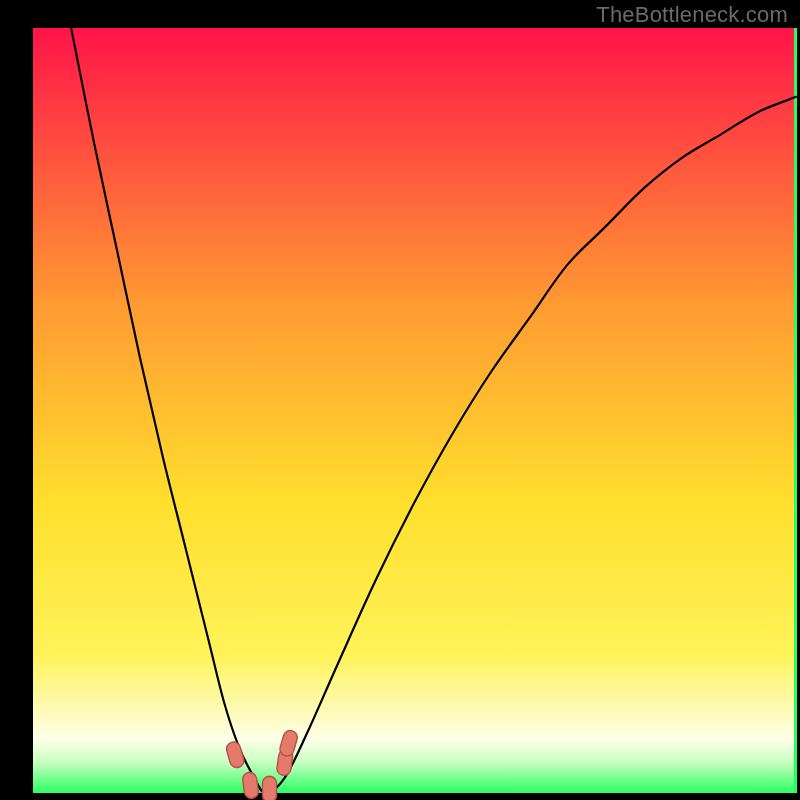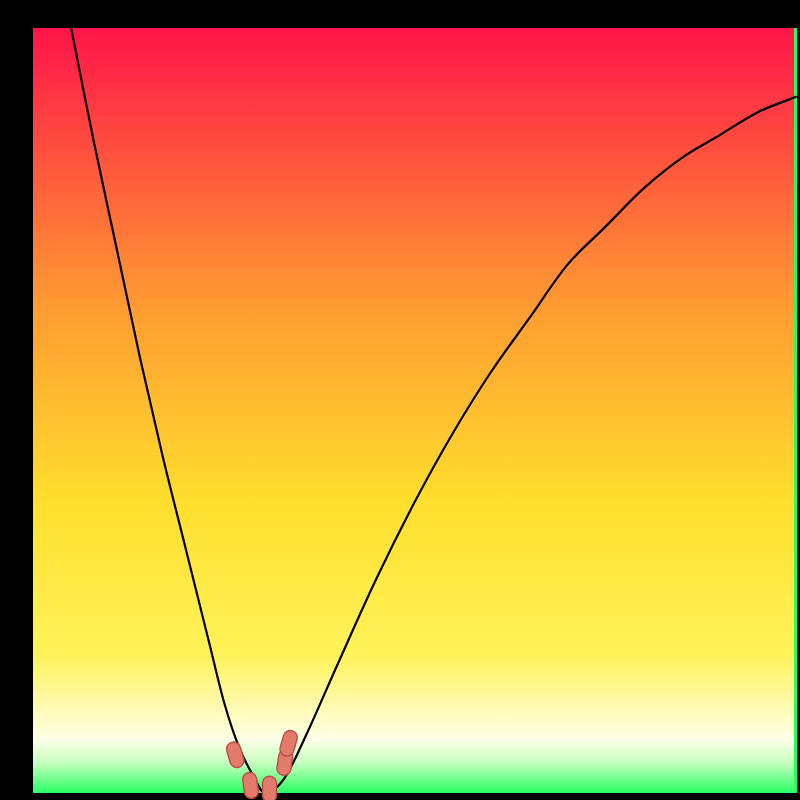--- a/index.html
+++ b/index.html
@@ -33,20 +33,21 @@
     position: absolute;
     left: 0;
     top: 0;
   }
 </style>
 </head>
 <body>
 
 <div class="frame">
 
+  <div class="watermark">TheBottleneck.com</div>
 
   <svg width="800" height="800" viewBox="0 0 800 800">
 
     <defs>
       <linearGradient id="bg-grad" x1="0" y1="0" x2="0" y2="1">
         <stop id="g0" offset="0%" stop-color="#ff1449"></stop>
         <stop id="g1" offset="36%" stop-color="#ff9a32"></stop>
         <stop id="g2" offset="62%" stop-color="#ffdf2d"></stop>
         <stop id="g3" offset="82%" stop-color="#fff35a"></stop>
         <stop id="g4" offset="93%" stop-color="#feffe8"></stop>

